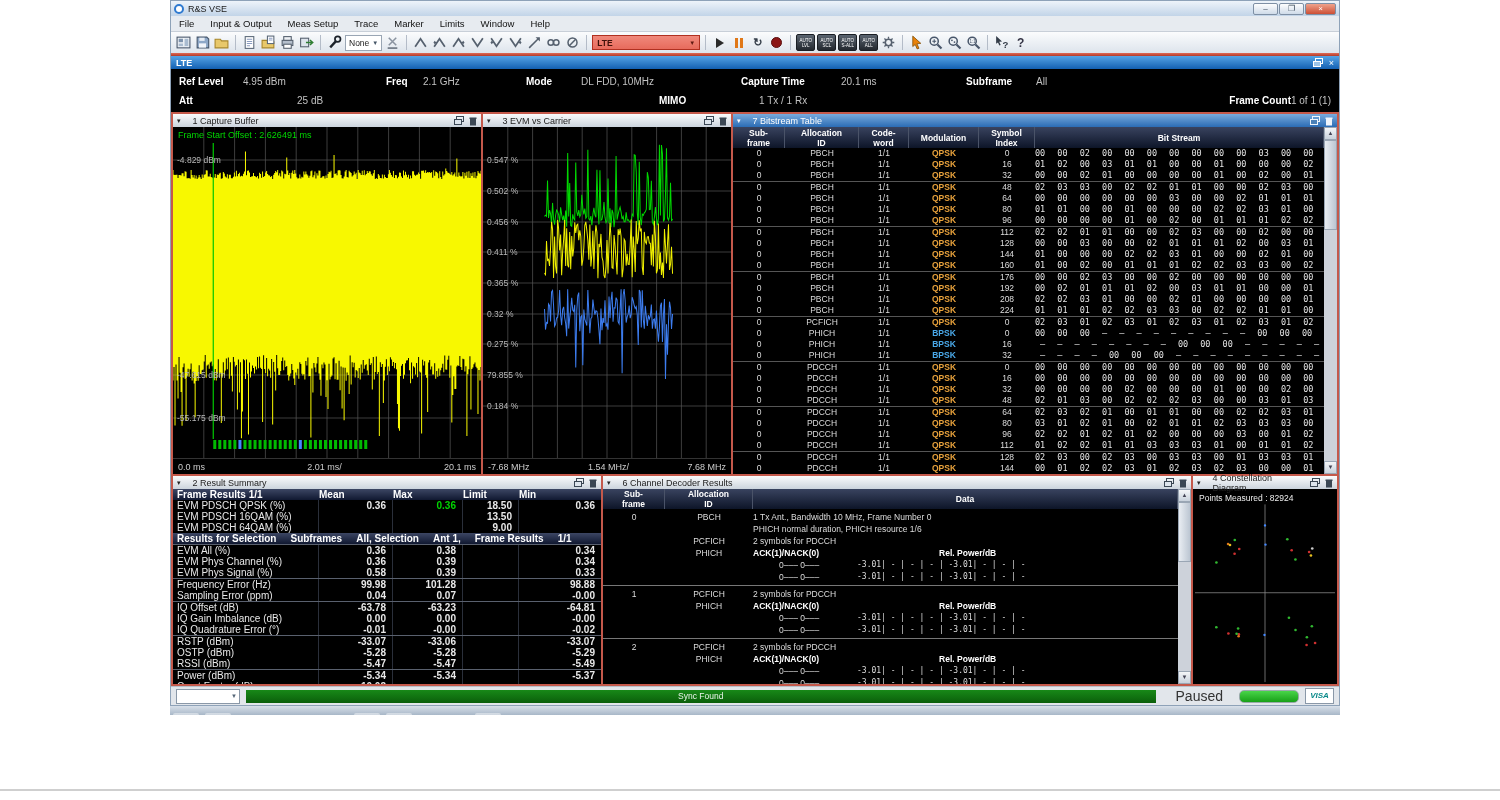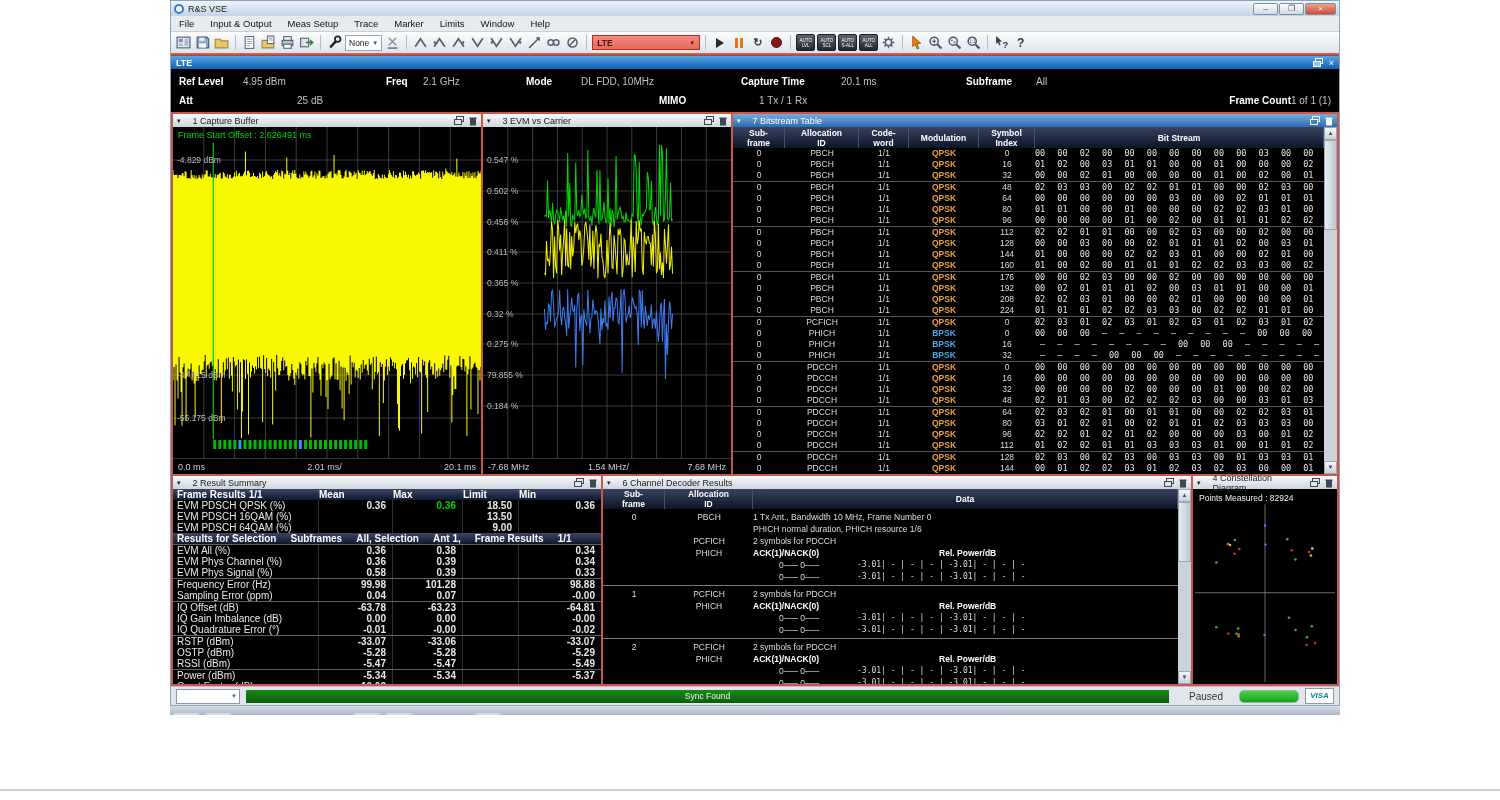--- a/index.html
+++ b/index.html
@@ -124,21 +124,21 @@
   .phrow{display:flex;color:#ddd;}
   .phrow .ack{width:104px;padding-left:26px;box-sizing:border-box;}
   .phrow .pw{font-family:"DejaVu Sans Mono",monospace;font-size:8px;}
   
   .statusbar{height:18px;background:#e2e6eb;border-top:1px solid #b8c0ca;display:flex;align-items:center;
              padding:0 5px;gap:6px;flex:0 0 auto;}
   .scombo{width:62px;height:13px;background:#fff;border:1px solid #8a98a8;display:flex;align-items:center;}
   .scombo .arr{margin-left:auto;font-size:6px;color:#567;padding-right:2px;}
   .syncbar{flex:1;height:13px;background:linear-gradient(#188918,#0b5f0b);display:flex;align-items:center;
            justify-content:center;color:#eaf5ea;font-size:8.5px;}
-  .paused{font-size:10px;color:#333;margin:0 10px 0 14px;}
+  .paused{font-size:14px;color:#333;margin:0 10px 0 14px;}
   .prog{width:58px;height:11px;border-radius:5px;background:linear-gradient(#49d549,#18a018);border:1px solid #9aa;}
   .visa{width:27px;height:14px;background:#fff;border:1px solid #8a98a8;color:#0a8a8a;font-size:8px;
         font-weight:bold;font-style:italic;text-align:center;line-height:13px;}
   .taskbar{position:absolute;left:170px;top:706px;width:1170px;height:9px;
            background:linear-gradient(#d8e0e9,#a8b7c8);}
   .taskbar i{display:inline-block;width:26px;height:6px;margin:1px 3px;background:rgba(255,255,255,.45);border-radius:2px;}
   .pagerule{position:absolute;left:0;top:789px;width:1500px;height:2px;background:#cfcfcf;}
   svg{display:block;}
 </style>
 </head>

